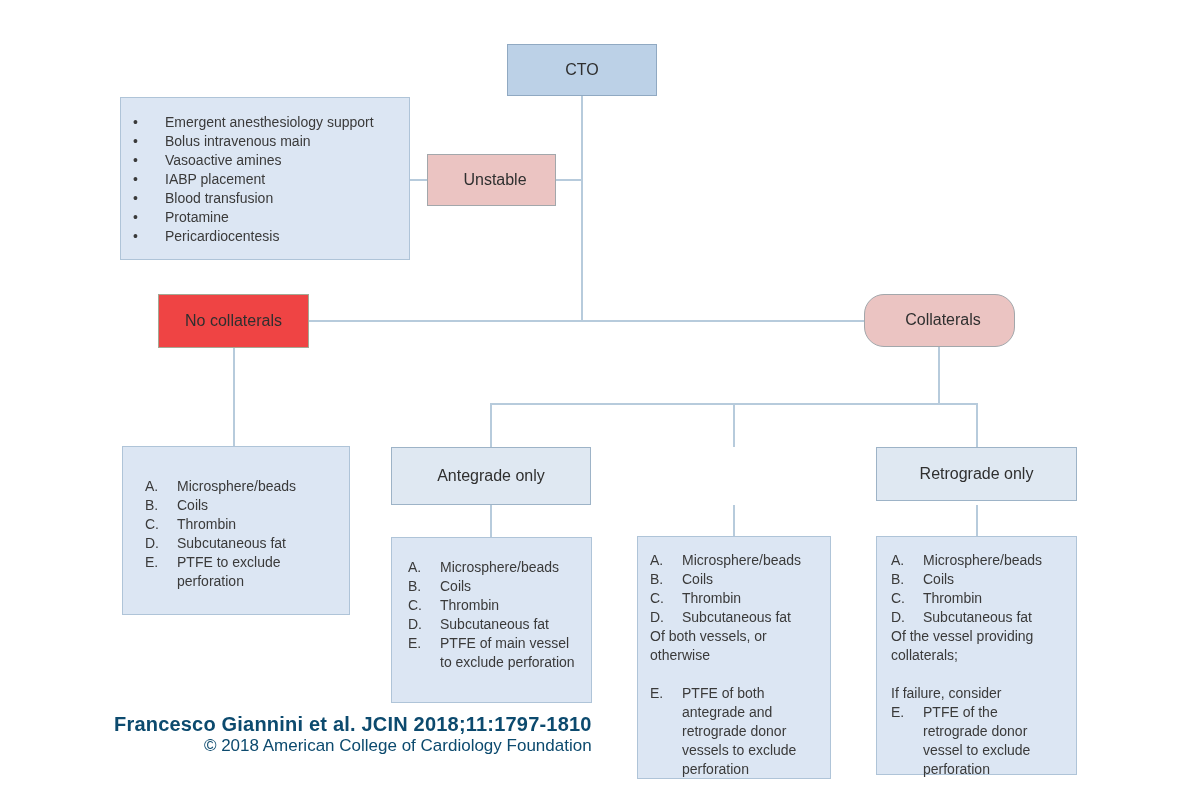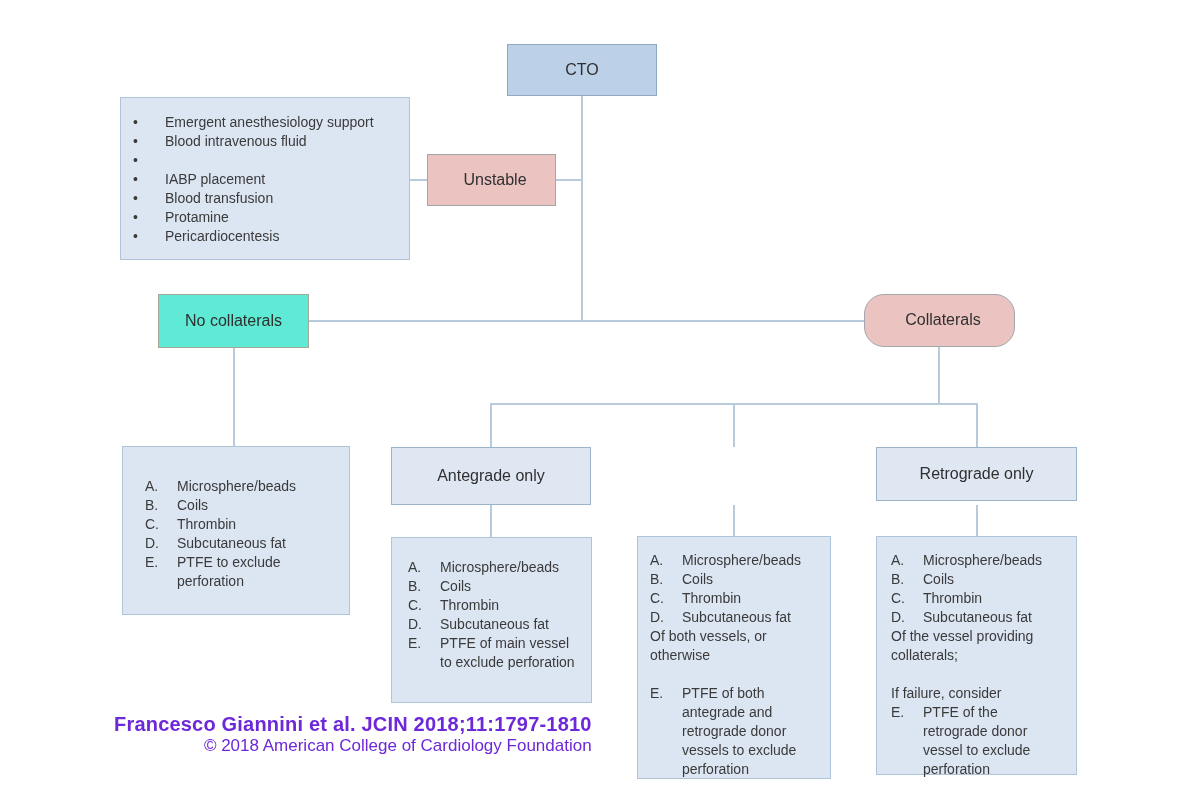--- a/index.html
+++ b/index.html
@@ -6,21 +6,21 @@
   html,body { background:#ffffff; }
   body { font-family:"Liberation Sans", sans-serif; }
   .canvas { position:relative; width:1200px; height:800px; background:#ffffff; overflow:hidden; color:#3a3a3a; }
 
   .line { position:absolute; background:#b7cbdc; }
 
   .box { position:absolute; display:flex; align-items:center; justify-content:center;
          text-align:center; font-size:16px; color:#2f2f2f; line-height:1.15; padding:4px; }
   .box-cto        { background:#bcd1e7; border:1px solid #90a9c2; }
   .box-pink       { background:#ebc4c2; border:1px solid #a2a7ab;padding-left:11px; }
-  .box-green      { background:#5eead4; border:1px solid #a4a894; }
+  .box-green      { background:#ef4444; border:1px solid #a4a894; }
   .box-hdr        { background:#dfe8f2; border:1px solid #9db3c7; }
 
   .panel { position:absolute; background:#dce6f3; border:1px solid #afc4d8;
            font-size:14px; color:#3a3a3a; line-height:19px; }
   .row { display:flex; }
   .row .m { flex:0 0 32px; }
   .row .t { flex:1 1 auto; }
   .row.spacer { height:19px; }
 
   #cto        { left:507px; top:20px;  width:150px; height:52px;margin-top:24px; }
@@ -44,21 +44,21 @@
   #l-v-nocoll { left:233px; top:348px; width:2px;   height:98px; }
   #l-v-coll   { left:938px; top:347px; width:2px;   height:57px; }
   #l-branch   { left:490px; top:403px; width:488px; height:2px; }
   #l-b1       { left:490px; top:403px; width:2px;   height:44px; }
   #l-b2       { left:733px; top:403px; width:2px;   height:44px; }
   #l-b3       { left:976px; top:403px; width:2px;   height:44px; }
   #l-c1       { left:490px; top:505px; width:2px;   height:32px; }
   #l-c2       { left:733px; top:505px; width:2px;   height:31px; }
   #l-c3       { left:976px; top:505px; width:2px;   height:31px; }
 
-  .citation { position:absolute; left:114px; top:713px; width:max-content; color:#6d28d9; }
+  .citation { position:absolute; left:114px; top:713px; width:max-content; color:#0c4a6e; }
   .citation .ref { font-size:20px; font-weight:bold; white-space:nowrap; letter-spacing:0.2px; }
   .citation .cc  { font-size:17px; text-align:right; white-space:nowrap; }
 </style>
 </head>
 <body>
 
 <div class="canvas">
 
   <div class="line" id="l-v-cto"></div>
   <div class="line" id="l-meas-un"></div>
@@ -95,25 +95,26 @@
 
   <div class="panel" id="p-measures">
 
       <div class="row">
         <span class="m">•</span>
         <span class="t">Emergent anesthesiology support</span>
       </div>
 
       <div class="row">
         <span class="m">•</span>
-        <span class="t">Blood intravenous fluid</span>
-      </div>
-
-      <div class="row">
-        <span class="m">•</span>
+        <span class="t">Bolus intravenous main</span>
+      </div>
+
+      <div class="row">
+        <span class="m">•</span>
+        <span class="t">Vasoactive amines</span>
       </div>
 
       <div class="row">
         <span class="m">•</span>
         <span class="t">IABP placement</span>
       </div>
 
       <div class="row">
         <span class="m">•</span>
         <span class="t">Blood transfusion</span>

